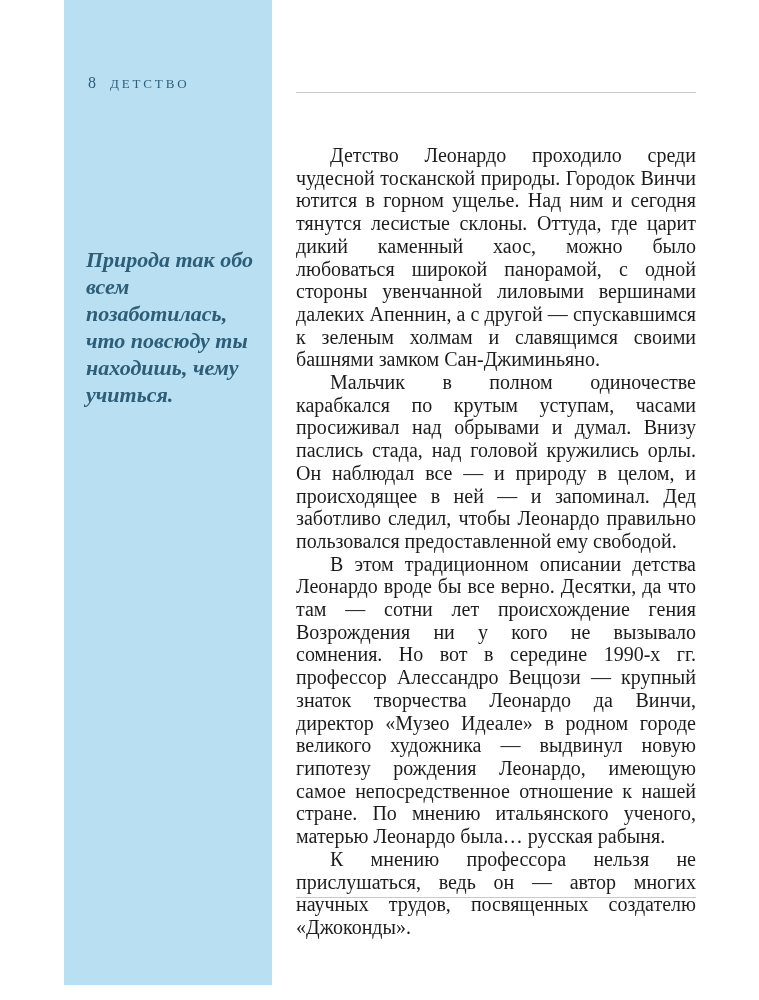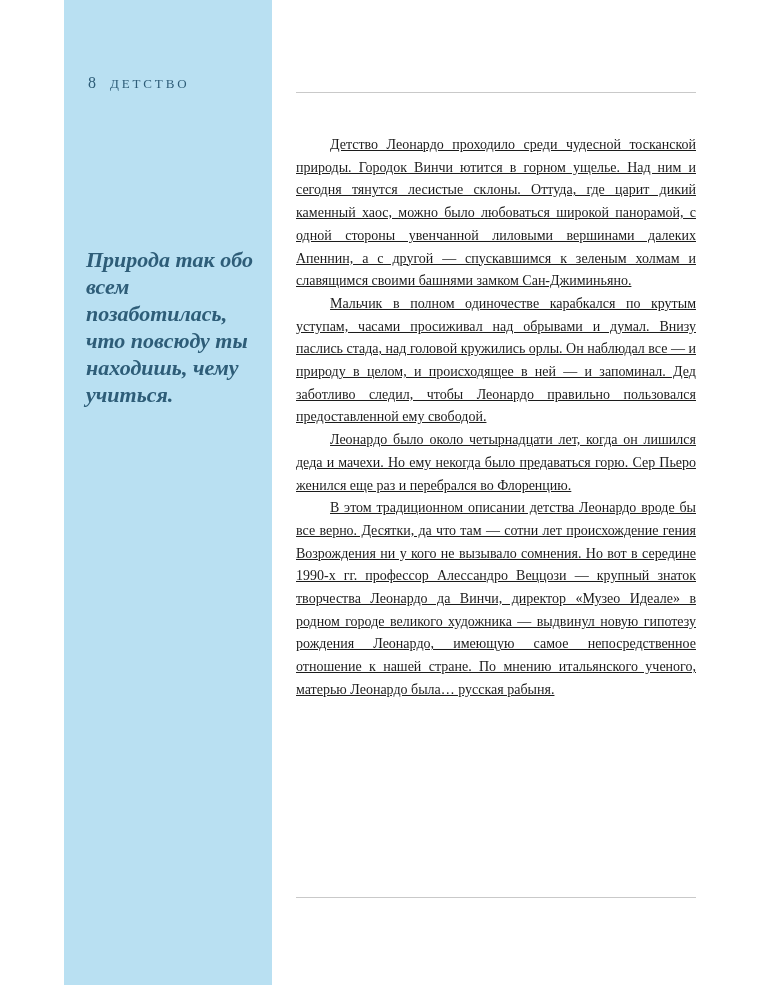--- a/index.html
+++ b/index.html
@@ -54,27 +54,26 @@
     position:absolute;
     left:296px;
     width:400px;
     height:0;
     border-top:1px solid var(--rule);
   }
   .rule-top{top:92px;}
   .rule-bottom{top:897px;}
   .body-text{
     position:absolute;
-    left:296px;top:134px;
+    left:296px;top:144px;
     width:400px;
-    font-size:14px;
+    font-size:20px;
     line-height:22.7px;
     text-align:justify;
     color:var(--body);
-    text-decoration:underline;
   }
   .body-text p{
     text-indent:34px;
     margin:0;
   }
 </style>
 </head>
 <body>
 
 <div class="blue-panel"></div>
@@ -84,17 +83,17 @@
   <span class="section-title">ДЕТСТВО</span>
 </div>
 
 <div class="pull-quote">Природа так обо всем позаботилась, что повсюду ты находишь, чему учиться.</div>
 
 <div class="rule rule-top"></div>
 
 <div class="body-text">
   <p>Детство Леонардо проходило среди чудесной тосканской природы. Городок Винчи ютится в горном ущелье. Над ним и сегодня тянутся лесистые склоны. Оттуда, где царит дикий каменный хаос, можно было любоваться широкой панорамой, с одной стороны увенчанной лиловыми вершинами далеких Апеннин, а с другой — спускавшимся к зеленым холмам и славящимся своими башнями замком Сан-Джиминьяно.</p>
   <p>Мальчик в полном одиночестве карабкался по крутым уступам, часами просиживал над обрывами и думал. Внизу паслись стада, над головой кружились орлы. Он наблюдал все — и природу в целом, и происходящее в ней — и запоминал. Дед заботливо следил, чтобы Леонардо правильно пользовался предоставленной ему свободой.</p>
-  <p>Леонардо было около четырнадцати лет, когда он лишился деда и мачехи. Но ему некогда было предаваться горю. Сер Пьеро женился еще раз и перебрался во Флоренцию.</p>
   <p>В этом традиционном описании детства Леонардо вроде бы все верно. Десятки, да что там — сотни лет происхождение гения Возрождения ни у кого не вызывало сомнения. Но вот в середине 1990-х гг. профессор Алессандро Веццози — крупный знаток творчества Леонардо да Винчи, директор «Музео Идеале» в родном городе великого художника — выдвинул новую гипотезу рождения Леонардо, имеющую самое непосредственное отношение к нашей стране. По мнению итальянского ученого, матерью Леонардо была… русская рабыня.</p>
+  <p>К мнению профессора нельзя не прислушаться, ведь он — автор многих научных трудов, посвященных создателю «Джоконды».</p>
 </div>
 
 <div class="rule rule-bottom"></div>
 
 </body></html>

